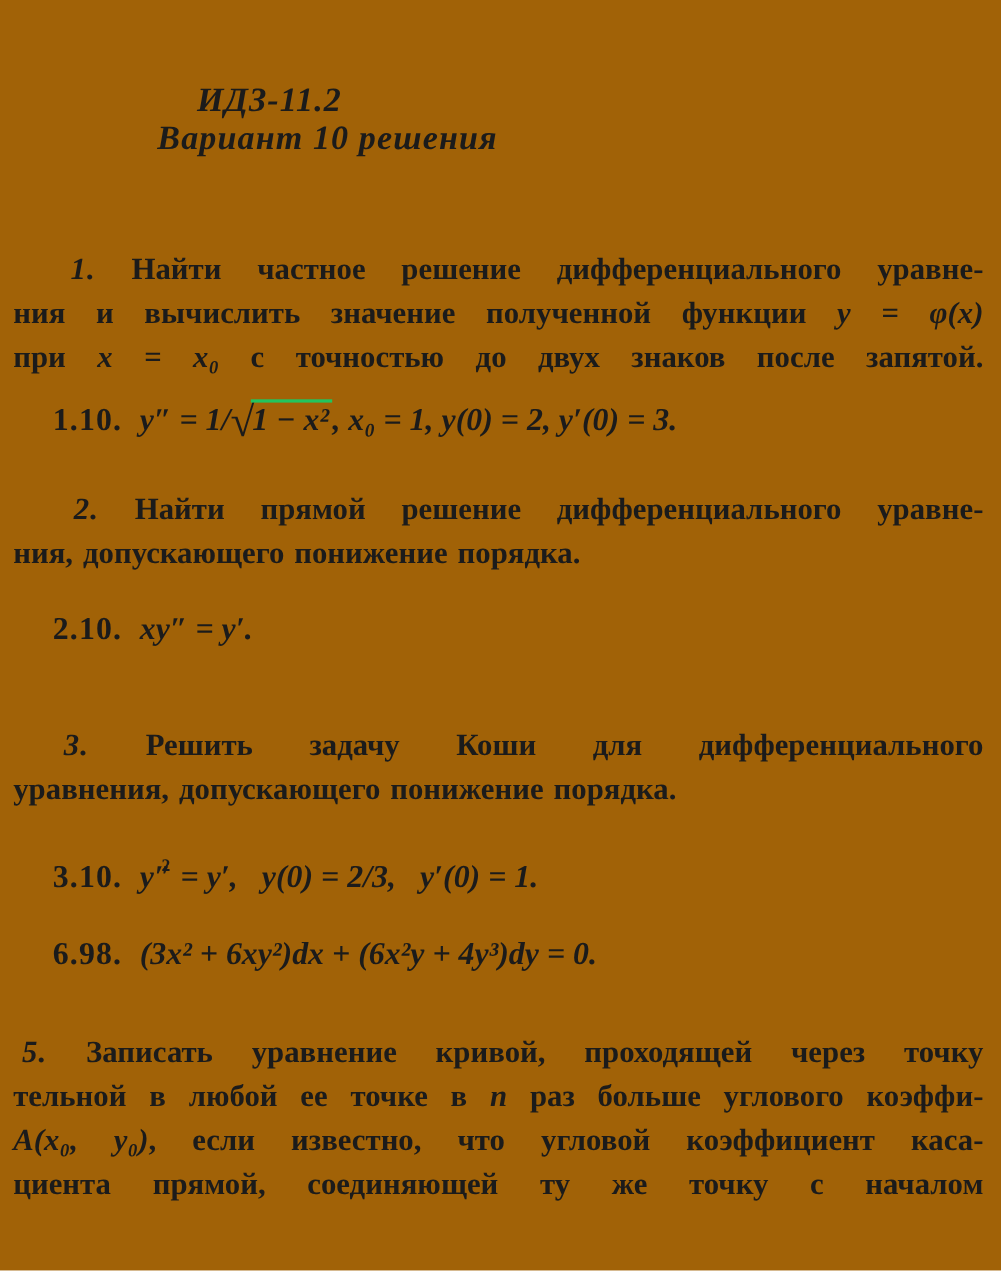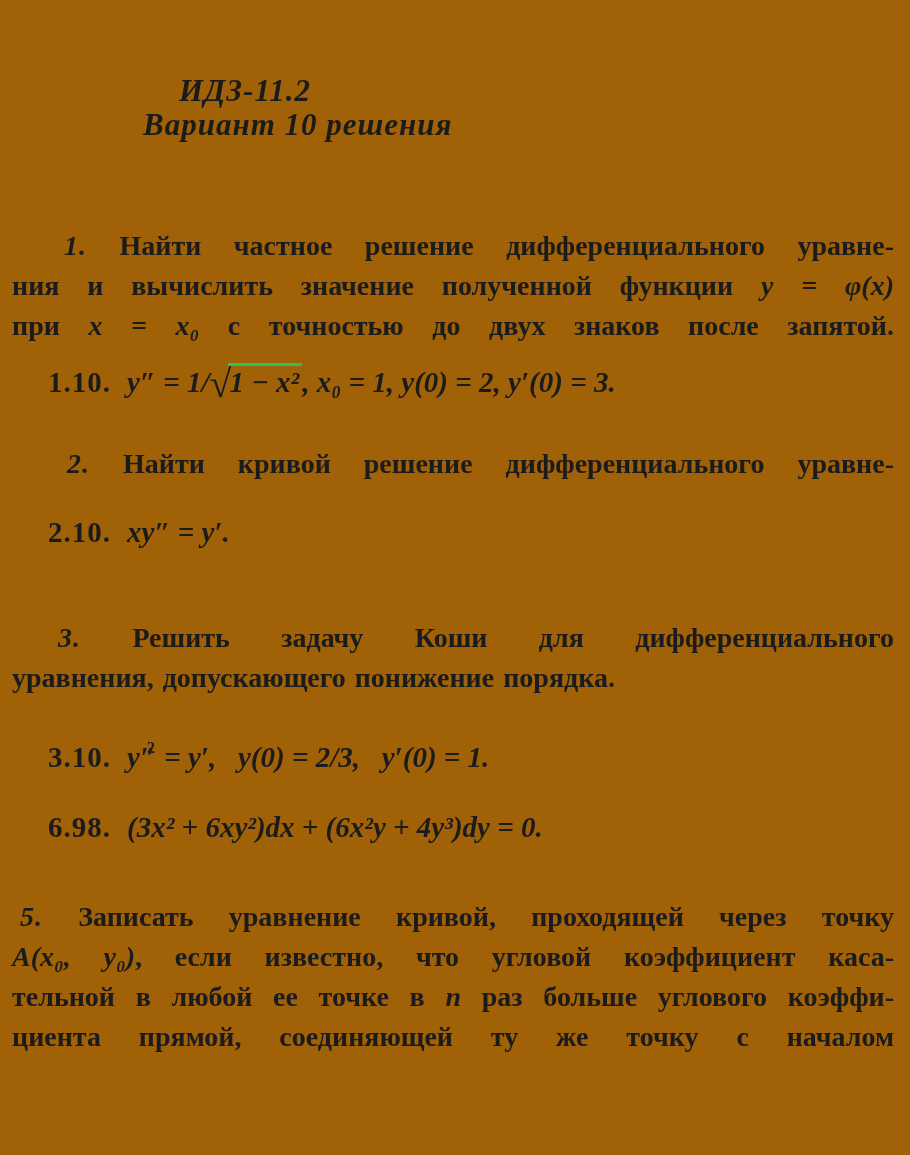--- a/index.html
+++ b/index.html
@@ -88,33 +88,34 @@
   </div>
 
   <div class="para p1">
     <div class="line just ind-1"><span class="seg-bi">1.</span><span class="seg-n"> Найти частное решение дифференциального уравне-</span></div>
     <div class="line just"><span class="seg-n">ния и вычислить значение полученной функции </span><span class="seg-i">y = φ(x)</span></div>
     <div class="line just"><span class="seg-n">при </span><span class="seg-i">x = x₀</span><span class="seg-n"> с точностью до двух знаков после запятой.</span></div>
   </div>
   <div class="formula f1"><span class="seg-b">1.10.</span><span class="seg-i">y″ = 1/</span><span class="seg-sq">√</span><span class="seg-rad">1 − x²</span><span class="seg-i">, x₀ = 1, y(0) = 2, y′(0) = 3.</span></div>
 
   <div class="para p2">
-    <div class="line just ind-2"><span class="seg-bi">2.</span><span class="seg-n"> Найти кривой решение дифференциального уравне-</span></div>
+    <div class="line just ind-2"><span class="seg-bi">2.</span><span class="seg-n"> Найти прямой решение дифференциального уравне-</span></div>
+    <div class="line left"><span class="seg-n">ния, допускающего понижение порядка.</span></div>
   </div>
   <div class="formula f2"><span class="seg-b">2.10.</span><span class="seg-i">xy″ = y′.</span></div>
 
   <div class="para p3">
     <div class="line just ind-3"><span class="seg-bi">3.</span><span class="seg-n"> Решить задачу Коши для дифференциального</span></div>
     <div class="line left"><span class="seg-n">уравнения, допускающего понижение порядка.</span></div>
   </div>
   <div class="formula f3"><span class="seg-b">3.10.</span><span class="seg-i">y″</span><span class="seg-sup">2</span><span class="seg-i"> = y′,</span><span class="seg-n">   </span><span class="seg-i">y(0) = 2/3,</span><span class="seg-n">   </span><span class="seg-i">y′(0) = 1.</span></div>
 
   <div class="formula f4"><span class="seg-b">6.98.</span><span class="seg-i">(3x² + 6xy²)dx + (6x²y + 4y³)dy = 0.</span></div>
 
   <div class="para p5">
     <div class="line just ind-5"><span class="seg-bi">5.</span><span class="seg-n"> Записать уравнение кривой, проходящей через точку</span></div>
+    <div class="line just"><span class="seg-n">тельной в любой ее точке в </span><span class="seg-i">n</span><span class="seg-n"> раз больше углового коэффи-</span></div>
     <div class="line just"><span class="seg-i">A(x₀, y₀)</span><span class="seg-n">, если известно, что угловой коэффициент каса-</span></div>
-    <div class="line just"><span class="seg-n">тельной в любой ее точке в </span><span class="seg-i">n</span><span class="seg-n"> раз больше углового коэффи-</span></div>
     <div class="line just"><span class="seg-n">циента прямой, соединяющей ту же точку с началом</span></div>
 
   </div>
 
 </div>
 
 </body></html>

